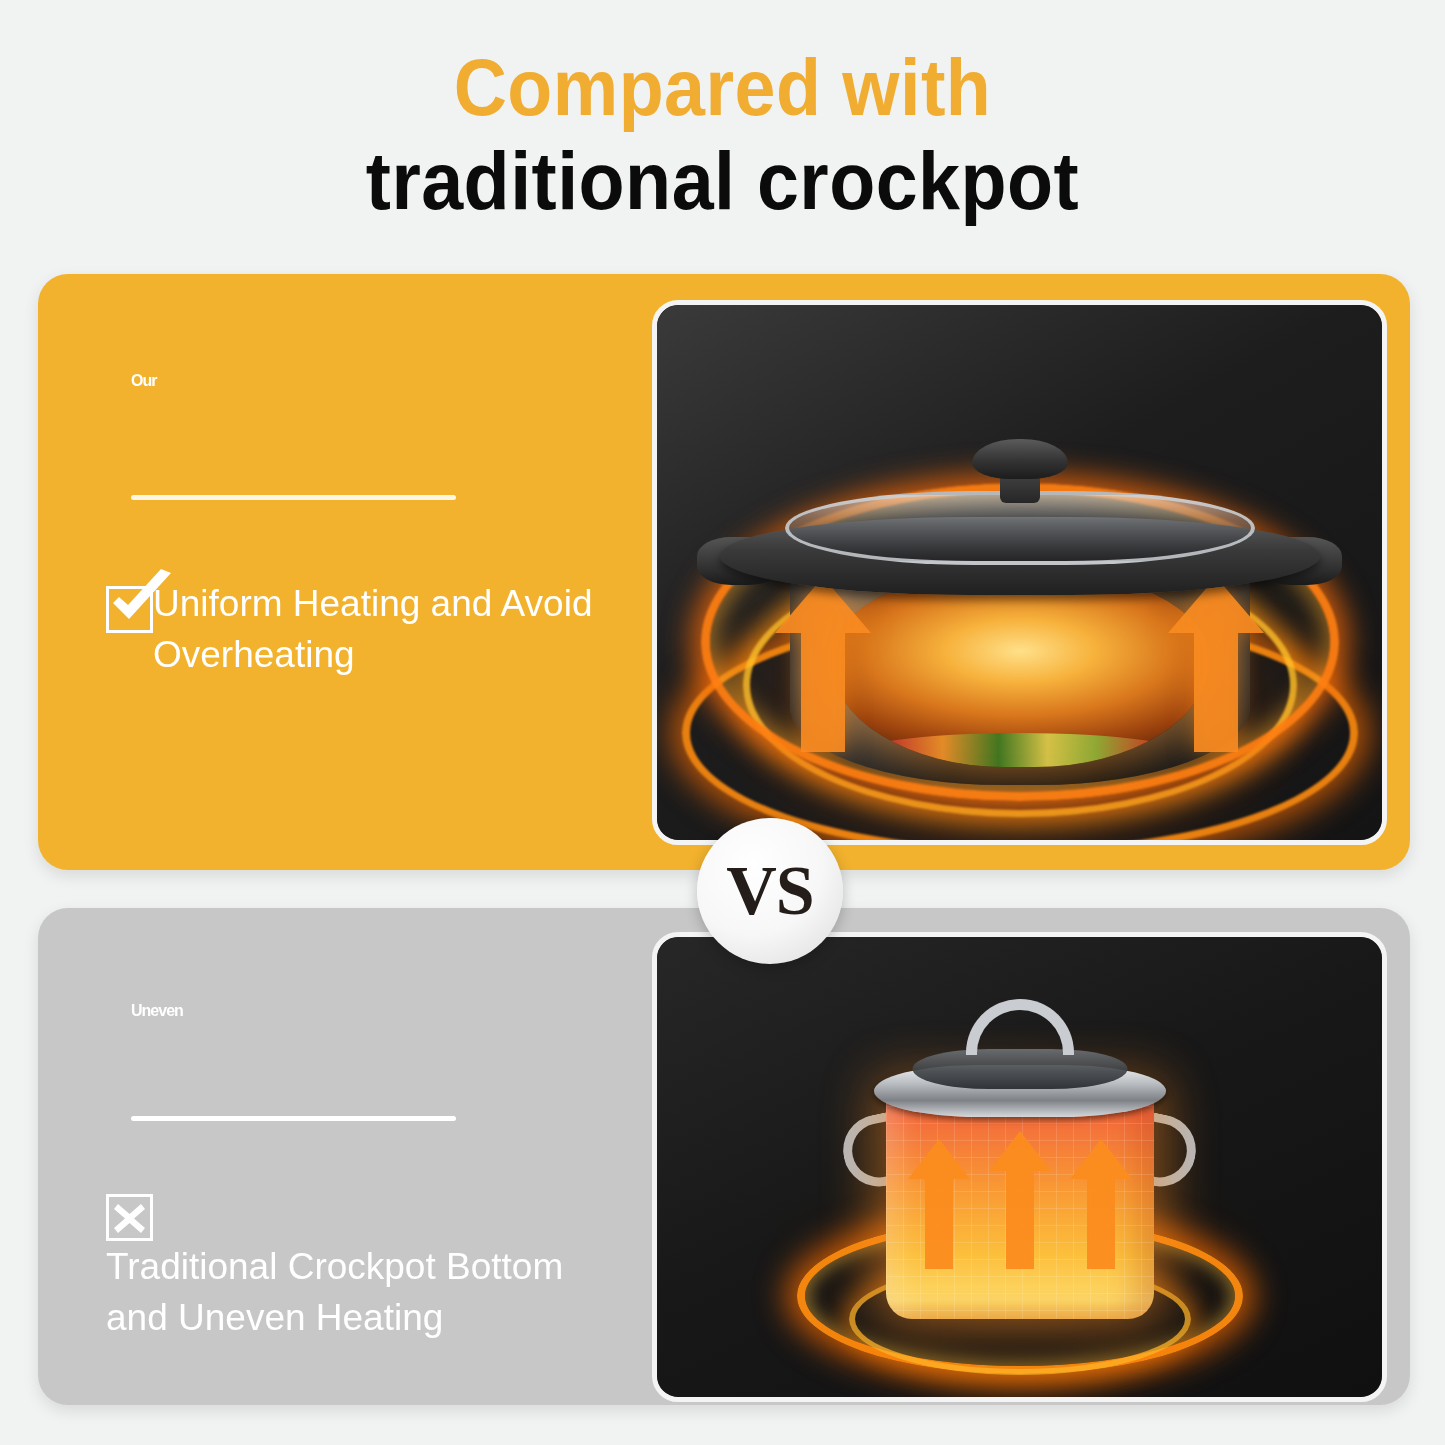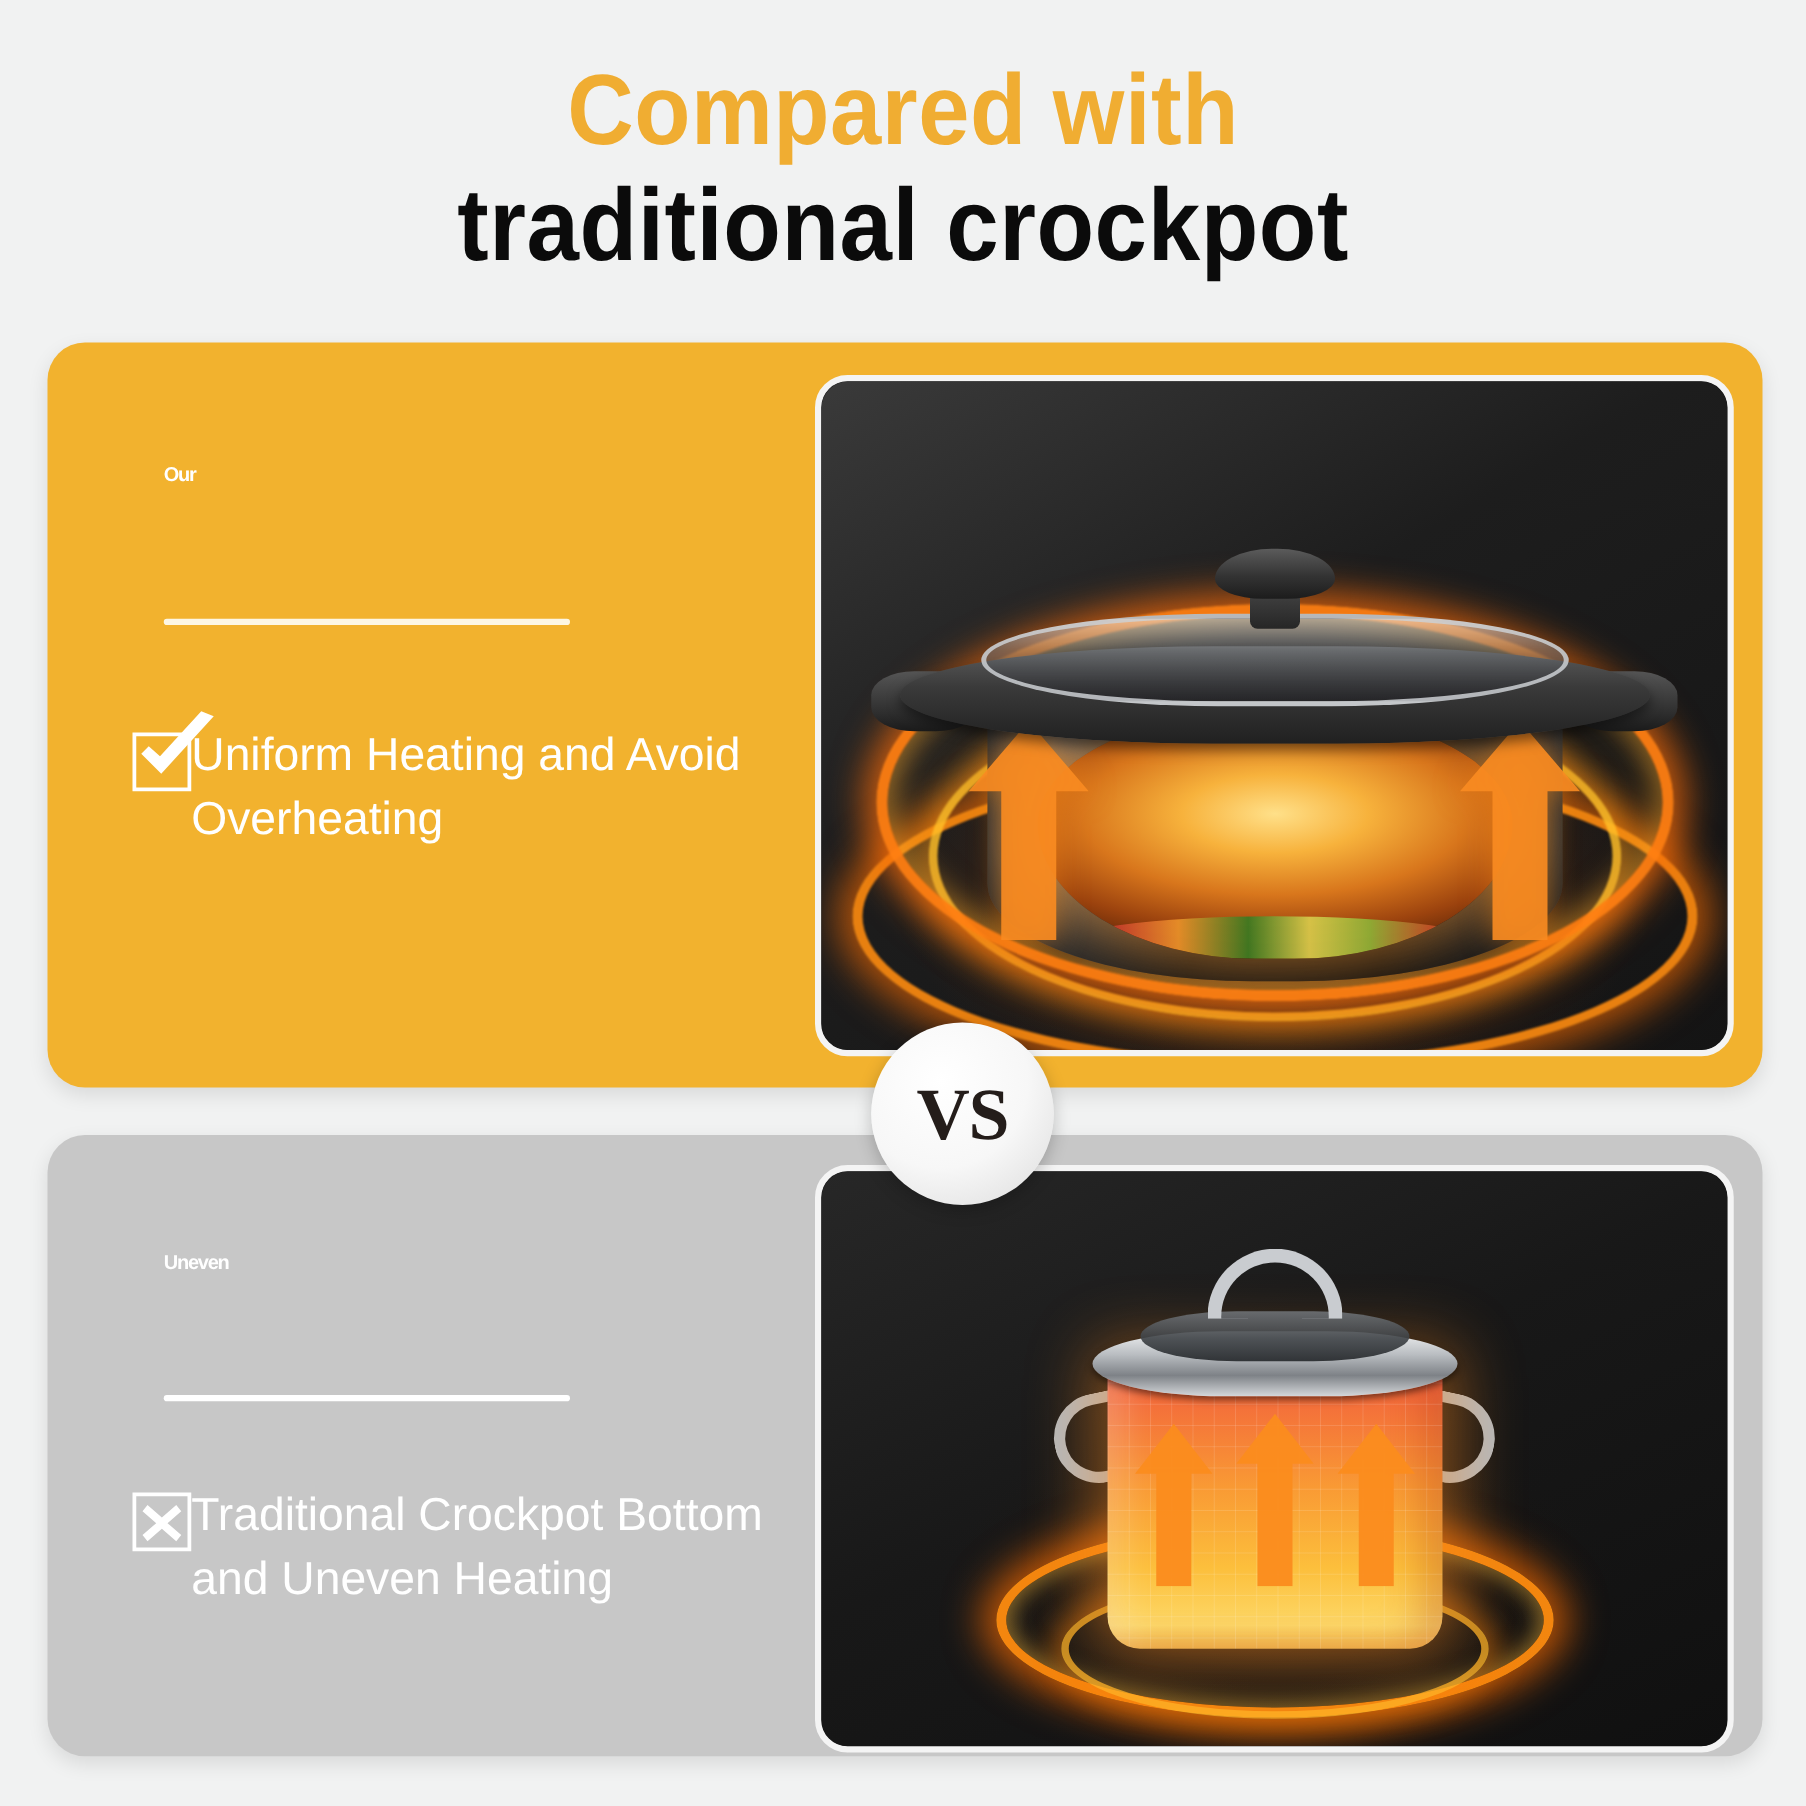--- a/index.html
+++ b/index.html
@@ -86,21 +86,21 @@
   .divider-others { top: 1116px; background: #ffffff; }
 
   
   .feature-row {
     position: absolute;
     left: 106px;
     display: flex;
     align-items: flex-start;
   }
   .feature-our { top: 578px; }
-  .feature-others { top: 1186px; }
+  .feature-others { top: 1186px; flex-direction: column; }
 
   .mark-box {
     position: relative;
     width: 47px;
     height: 47px;
     flex: 0 0 auto;
     border: 3px solid #ffffff;
     box-sizing: border-box;
     margin-top: 8px;
   }
@@ -387,21 +387,21 @@
     background: radial-gradient(circle at 38% 32%, #ffffff 0%, #f7f7f7 52%, #e4e4e4 84%, #d6d6d6 100%);
     box-shadow: 0 4px 14px rgba(0,0,0,0.22);
     display: flex;
     align-items: center;
     justify-content: center;
     z-index: 40;
   }
   .vs-text {
     font-family: "Liberation Serif", serif;
     font-weight: bold;
-    font-size: 59px;
+    font-size: 70px;
     line-height: 70px;
     color: #241d1a;
     letter-spacing: -1px;
   }
 </style>
 </head>
 <body>
 
 <div class="title-block">
   <span class="title-line1">Compared with</span>

